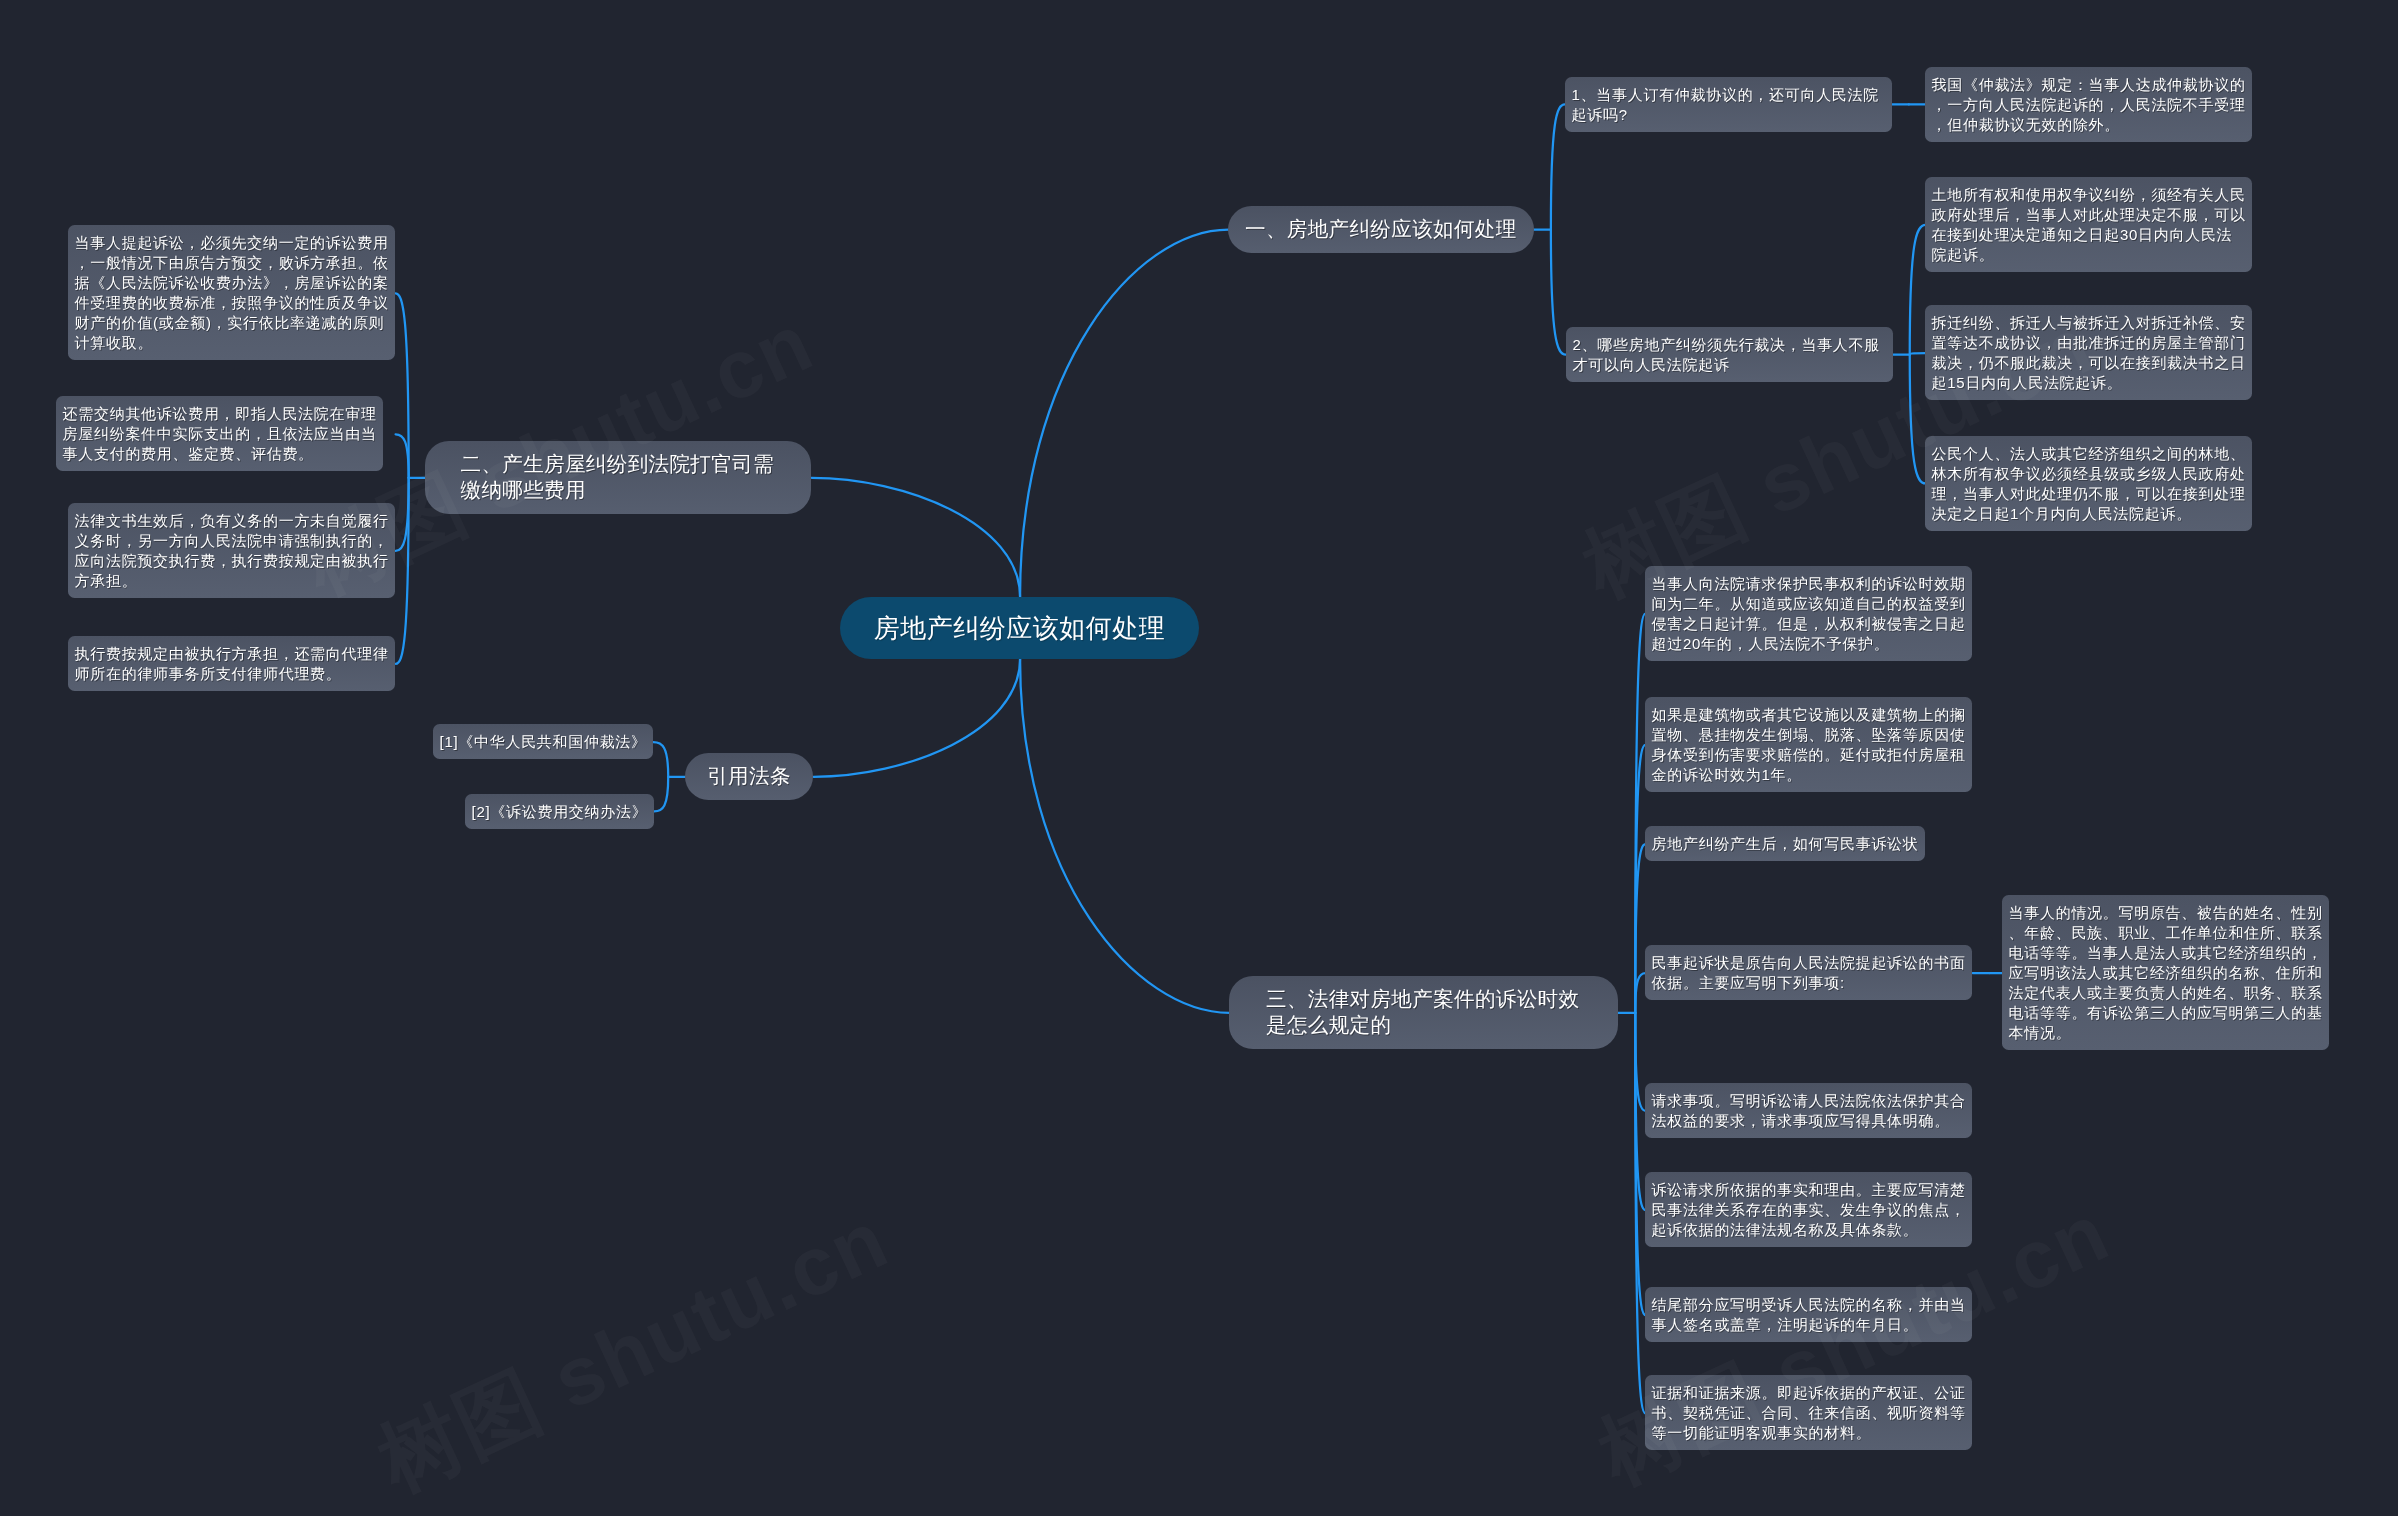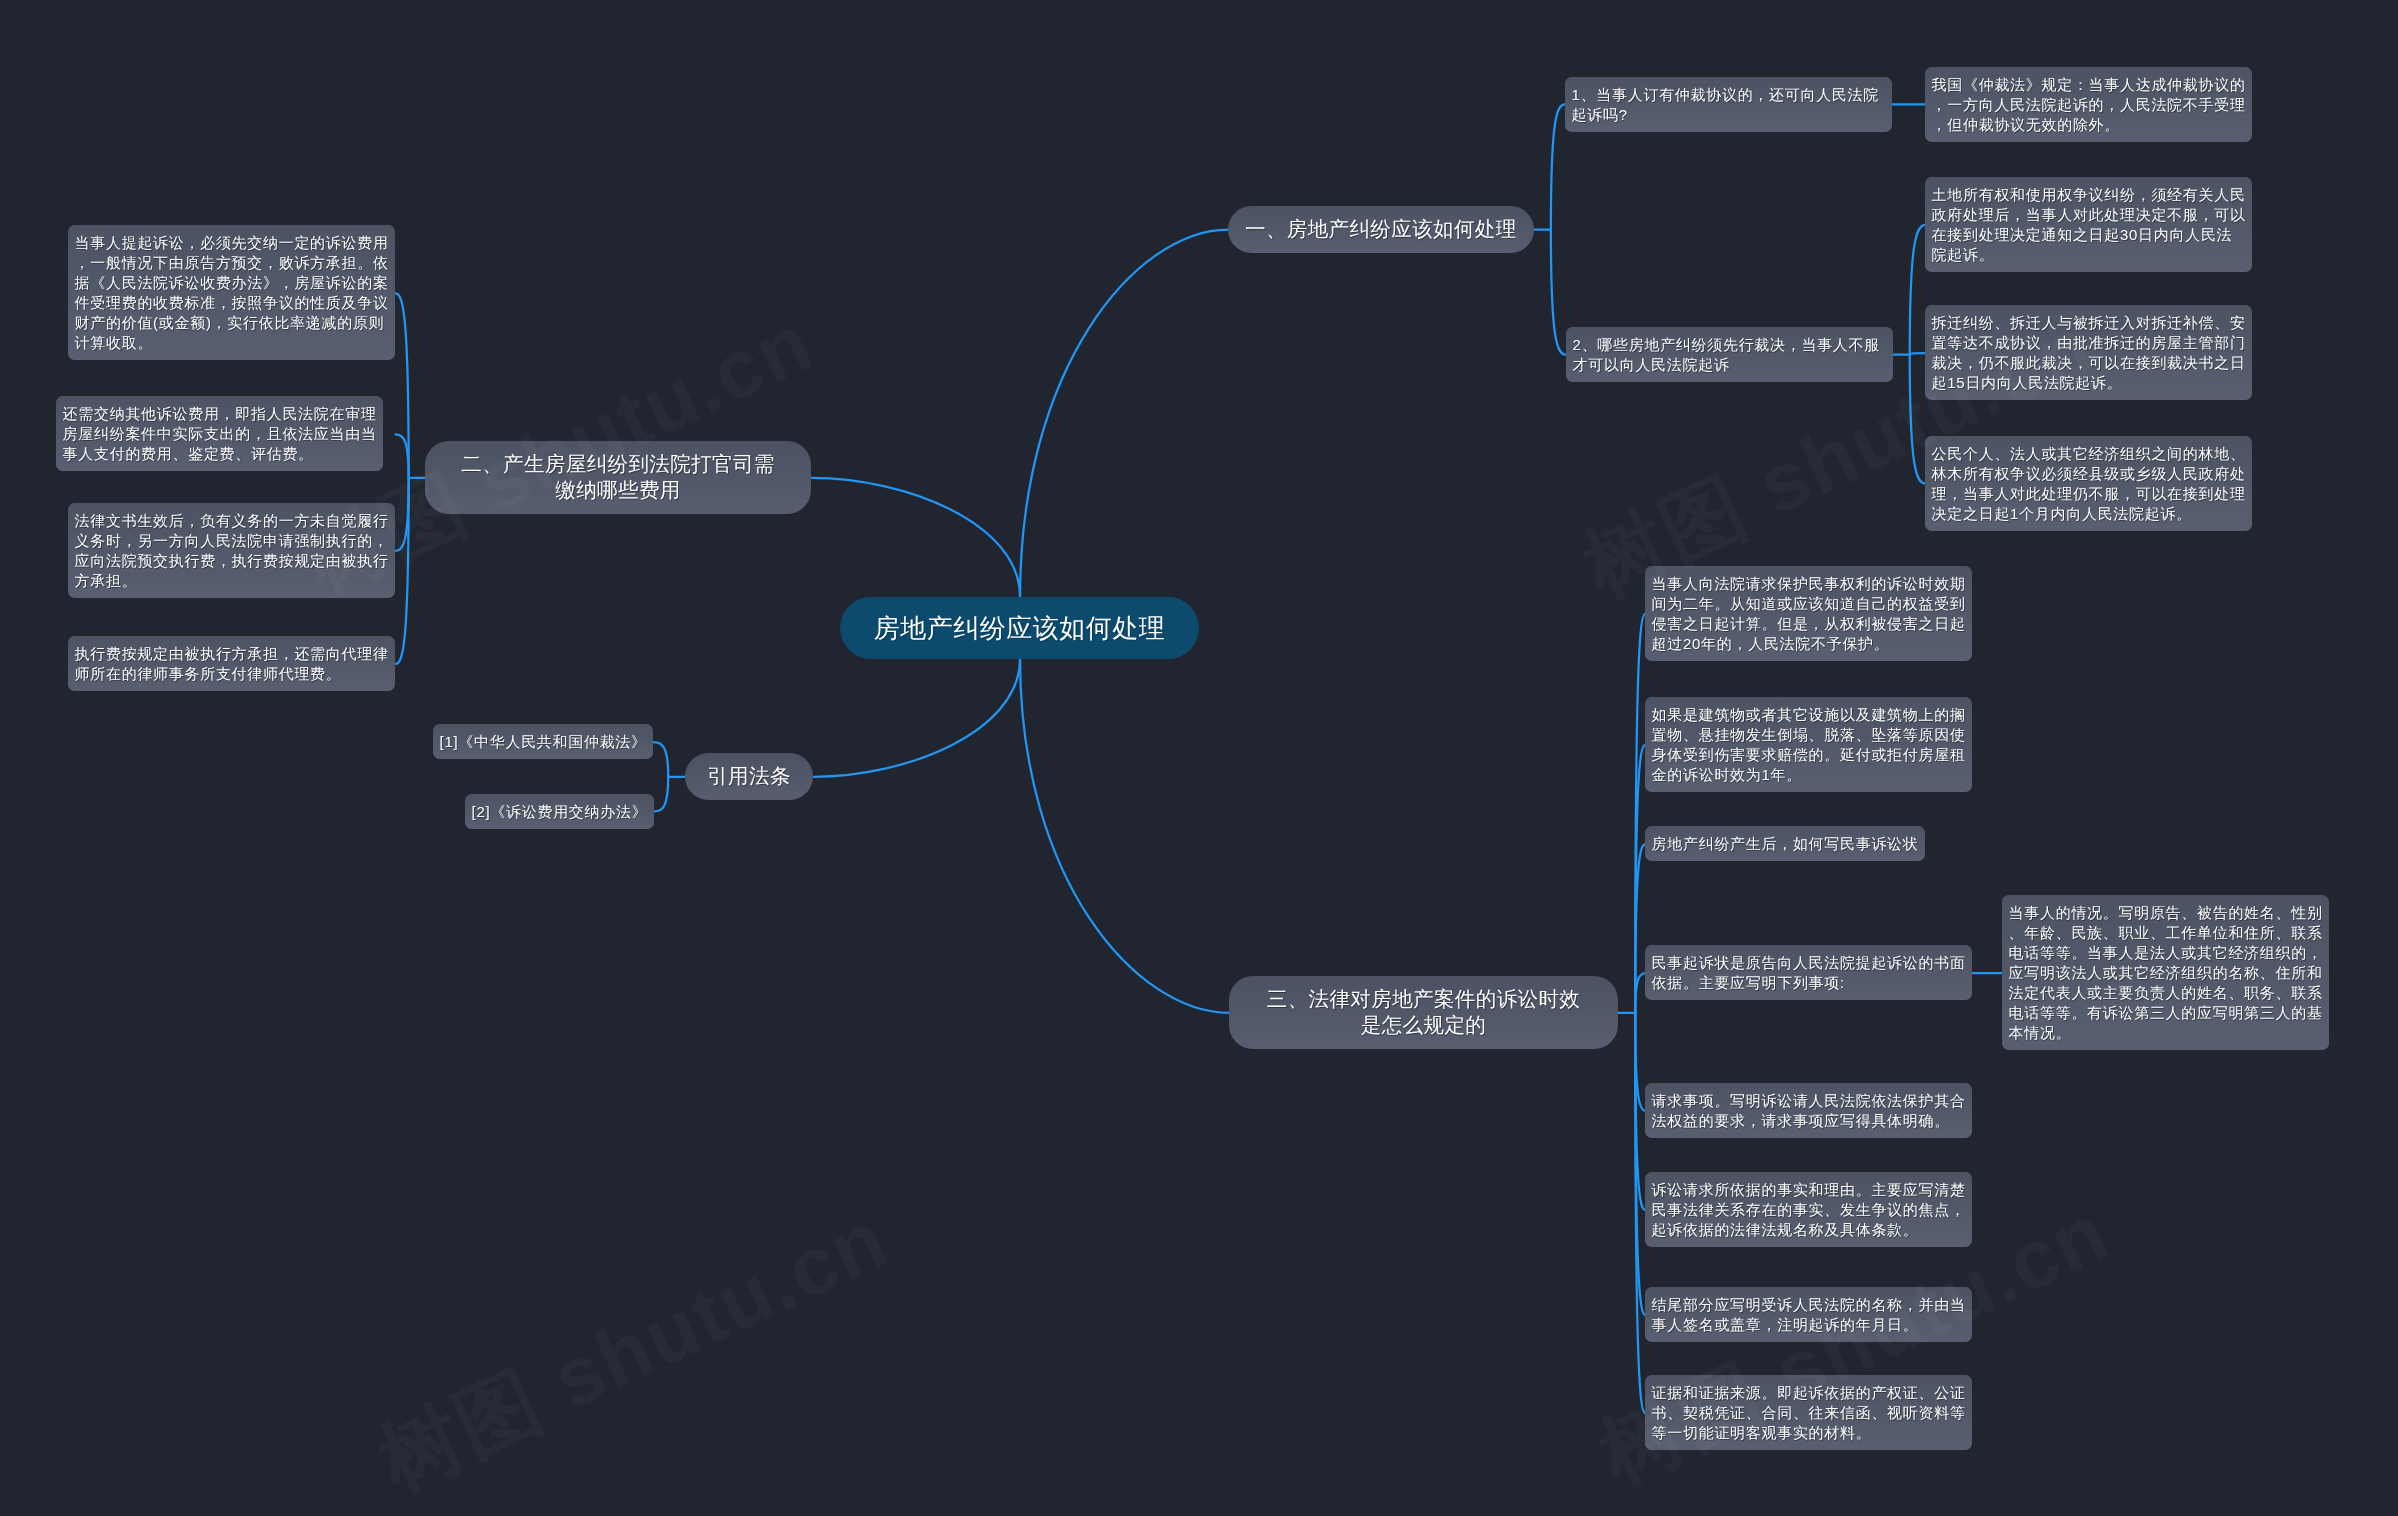--- a/index.html
+++ b/index.html
@@ -50,21 +50,20 @@
   .lvl1{
     background:linear-gradient(180deg,#4b5262 0%,#565e6f 100%);
     border-radius:24px;
     padding:10.3px 17px;
   }
   .lvl1 > .tx{
     font-size:20.6px;
     letter-spacing:0.3px;
     line-height:26px;
     max-width:315px;
-    text-align:center;
   }
   #watermarks{position:absolute;left:0;top:0;width:2399px;height:1517px;pointer-events:none;z-index:5;}
   .wm{position:absolute;color:rgba(255,255,255,0.032);font-weight:700;pointer-events:none;user-select:none;white-space:nowrap;transform-origin:0 100%;letter-spacing:1.9px;}
 </style>
 </head>
 <body>
 
 <div id="canvas">
   <svg class="links" id="links" viewBox="0 0 2560 1619">
       <path d="M 1088.5 637 C 1088.5 393.96000000000004, 1210.875 245, 1311 245" fill="none" stroke="#2196f3" stroke-width="2.4" stroke-linecap="round"></path>

